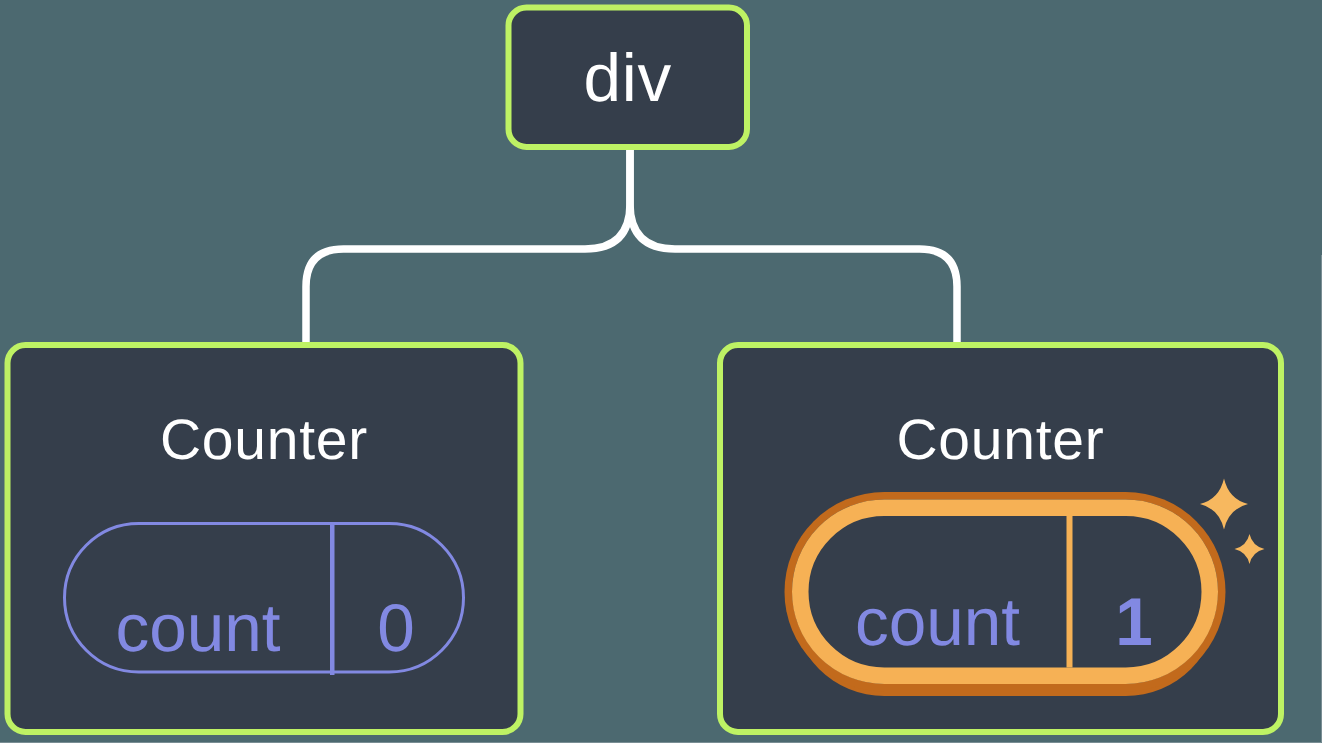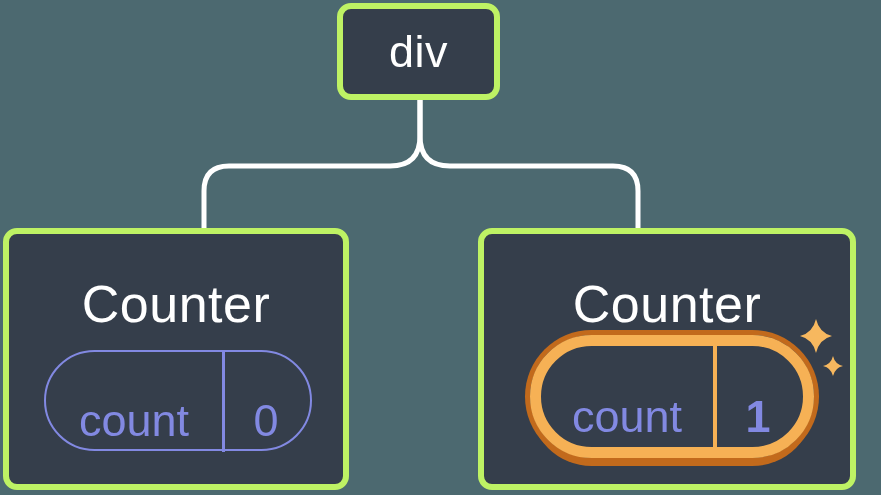--- a/index.html
+++ b/index.html
@@ -23,21 +23,21 @@
     position: absolute;
     pointer-events: none;
   }
   svg.connector-layer { left: 0; top: 0; z-index: 1; }
   svg.sparkle-layer   { left: 788px; top: 306px; z-index: 3; }
 
   .node-box {
     position: absolute;
     box-sizing: border-box;
     background: #353E4B;
-    border: 6px solid #bef264;
+    border: 4px solid #bef264;
     border-radius: 14px;
     z-index: 2;
   }
   .root-node {
     left: 337px; top: 3px;
     width: 163px; height: 97px;
     display: flex;
     align-items: center;
     justify-content: center;
   }
@@ -49,21 +49,21 @@
   }
   .card-left  { left: 3px;   top: 228px; width: 346px; height: 262px; }
   .card-right { left: 478px; top: 228px; width: 378px; height: 262px; }
 
   .card-title {
     position: absolute;
     left: 0; right: 0;
     top: 42px;
     text-align: center;
     color: #FFFFFF;
-    font-size: 52px;
+    font-size: 38px;
     font-weight: 500;
     line-height: 1.1;
     letter-spacing: 0.5px;
   }
 
   
   .pill {
     position: absolute;
     box-sizing: border-box;
     left: 35px; top: 116px;

